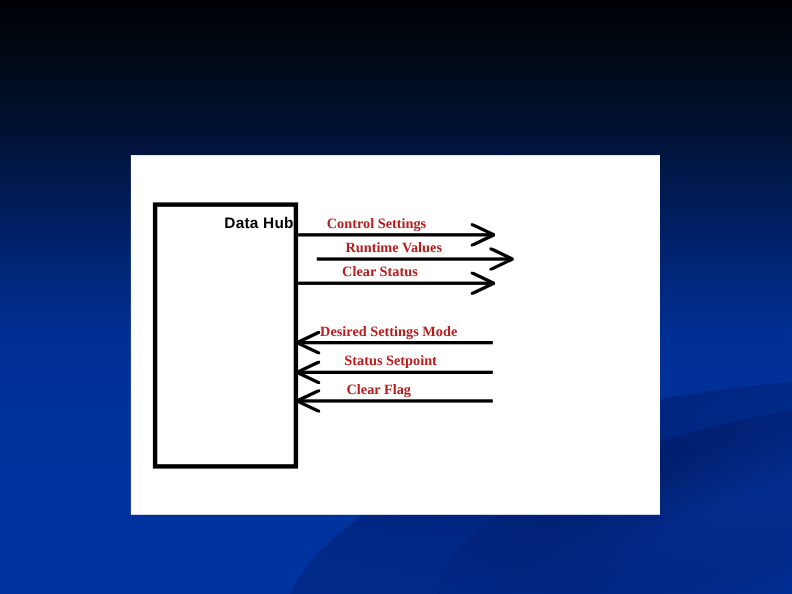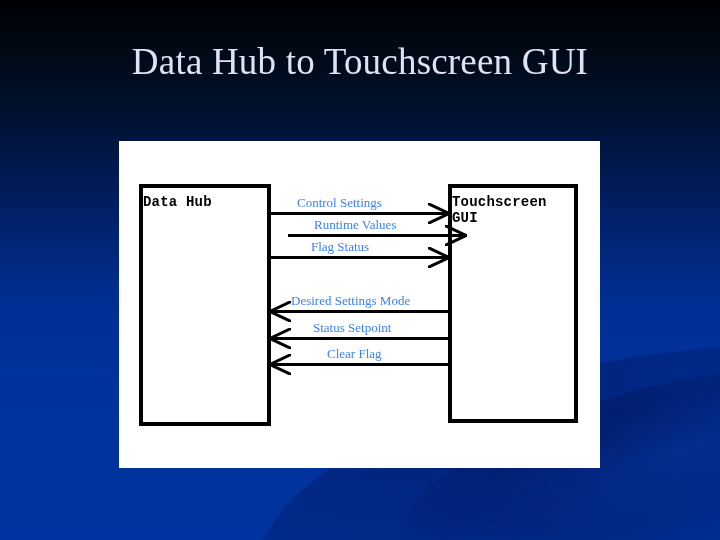--- a/index.html
+++ b/index.html
@@ -75,22 +75,22 @@
     position:absolute;
     background:#ffffff;
     border:4px solid #000000;
   }
   #box-datahub   { left:20px;  top:43px; width:132px; height:242px; }
   #box-touch     { left:329px; top:43px; width:130px; height:239px; }
 
   .box-label {
     position:absolute;
     left:0; right:0; top:6px;
-    text-align:left;
-    font-family:Liberation Mono, monospace;
+    text-align:right;
+    font-family:Liberation Sans, sans-serif;
     font-weight:700;
     font-size:14px;
     color:#000;
     line-height:1.15;
     letter-spacing:.2px;
   }
 
   
   .flow {
     position:absolute;
@@ -99,23 +99,23 @@
   .flow .line {
     position:absolute;
     left:0; right:0; top:0;
     height:3px;
     background:#000;
   }
   .flow .flabel {
     position:absolute;
     bottom:4px;
     font-family:"Liberation Serif", serif;
-    font-weight:400;
+    font-weight:700;
     font-size:13px;
-    color:#3b82f6;
+    color:#b91c1c;
     white-space:nowrap;
     line-height:1;
   }
   .flow .head {
     position:absolute;
     top:-9px;
     width:22px; height:21px;
   }
   .flow .head svg { display:block; }
 
@@ -126,49 +126,42 @@
   #flow-mode     { left:152px; top:169px; width:177px; }
   #flow-setpoint { left:152px; top:196px; width:177px; }
   #flow-clear    { left:152px; top:222px; width:177px; }
 
   
   #flow-control  .flabel { left:26px; }
   #flow-runtime  .flabel { left:26px; }
   #flow-flag     .flabel { left:40px; }
   #flow-mode     .flabel { left:20px; }
   #flow-setpoint .flabel { left:42px; }
-  #flow-clear    .flabel { left:56px; }
+  #flow-clear    .flabel { left:44px; }
 
   
   .head-right { right:-2px; }
   .head-left  { left:-2px; }
 </style>
 </head>
 <body>
 
 <div id="slide">
 
   <div class="swoosh swoosh-a"></div>
   <div class="swoosh swoosh-b"></div>
   <div class="swoosh swoosh-c"></div>
 
-  <div id="title">Data Hub to Touchscreen GUI</div>
 
   <div id="panel">
 
     <div class="box" id="box-datahub">
       <div class="box-label">Data Hub</div>
     </div>
 
-    <div class="box" id="box-touch">
-      <div class="box-label">
-        <span>Touchscreen</span><br>
-        <span>GUI</span>
-      </div>
-    </div>
 
     <div class="flow" id="flow-control">
       <div class="flabel">Control Settings</div>
       <div class="line"></div>
       <div class="head head-right">
         <svg width="22" height="21" viewBox="0 0 22 21">
             <path d="M1 1 L21 10.5 L1 20" fill="none" stroke="#000" stroke-width="3" stroke-linecap="square"></path>
           </svg>
       </div>
     </div>
@@ -177,21 +170,21 @@
       <div class="flabel">Runtime Values</div>
       <div class="line"></div>
       <div class="head head-right">
         <svg width="22" height="21" viewBox="0 0 22 21">
             <path d="M1 1 L21 10.5 L1 20" fill="none" stroke="#000" stroke-width="3" stroke-linecap="square"></path>
           </svg>
       </div>
     </div>
 
     <div class="flow" id="flow-flag">
-      <div class="flabel">Flag Status</div>
+      <div class="flabel">Clear Status</div>
       <div class="line"></div>
       <div class="head head-right">
         <svg width="22" height="21" viewBox="0 0 22 21">
             <path d="M1 1 L21 10.5 L1 20" fill="none" stroke="#000" stroke-width="3" stroke-linecap="square"></path>
           </svg>
       </div>
     </div>
 
     <div class="flow" id="flow-mode">
       <div class="flabel">Desired Settings Mode</div>

